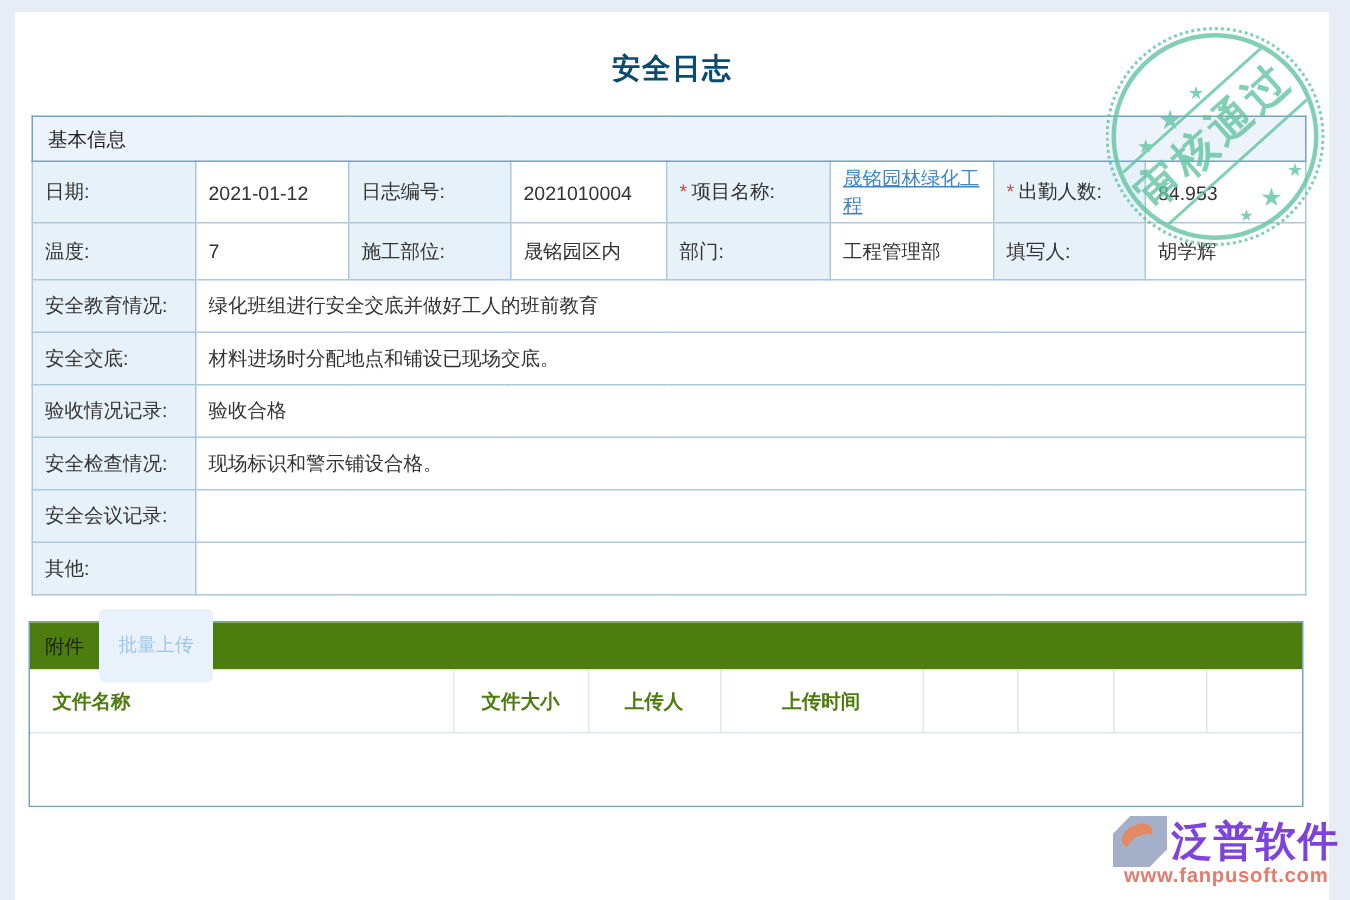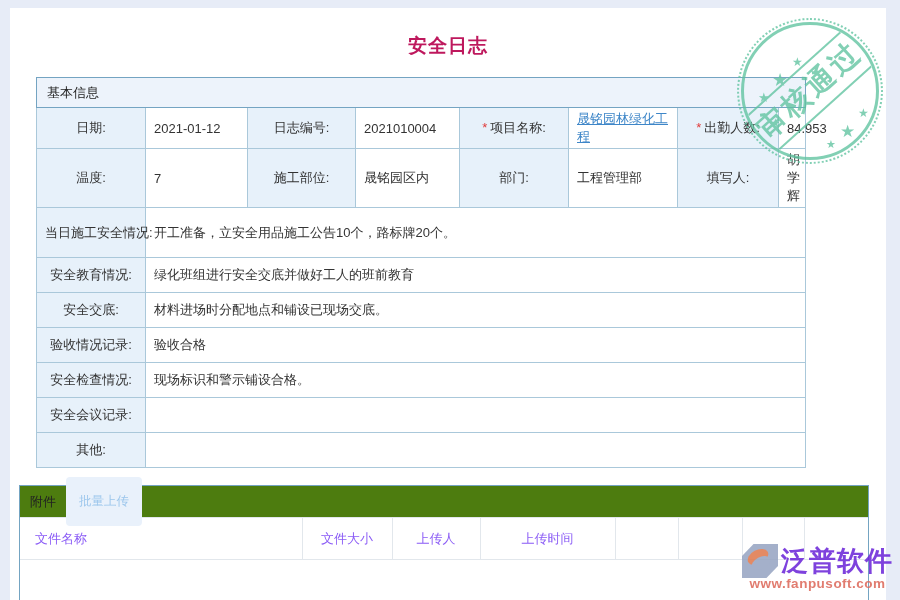--- a/index.html
+++ b/index.html
@@ -8,38 +8,38 @@
     background:#e7ecf7;
     font-family:"Liberation Sans","DejaVu Sans",sans-serif;
     position:relative; overflow:hidden;
     color:#333;
   }
   .content {
     position:absolute; left:10px; top:8px; width:876px; height:592px;
     background:#ffffff;
   }
   .page-title {
-    text-align:center; font-size:19px; font-weight:bold; color:#be185d;
+    text-align:center; font-size:19px; font-weight:bold; color:#0c4a6e;
     margin-top:25px; letter-spacing:1px;
   }
   
   table.basic {
-    width:770px; margin:18px 0 0 26px;
+    width:850px; margin:18px 0 0 11px;
     border-collapse:collapse; table-layout:fixed;
     border:1px solid #74a4c2;
   }
   table.basic td {
     border:1px solid #aac8da;
     font-size:13px; padding:2px 8px; vertical-align:middle;
   }
   tr.section-row td {
     background:#edf3fb; height:30px; padding-left:10px;
     border-color:#74a4c2; font-size:13px; color:#222;
   }
-  td.lbl { background:#e7f1fa; text-align:center; white-space:nowrap; }
+  td.lbl { background:#e7f1fa; text-align:left; white-space:nowrap; }
   td.val { background:#ffffff; text-align:left; }
   .req { color:#e03a3a; margin-right:3px; }
   a.project-link { color:#3e86c8; text-decoration:underline; }
   tr.r1 td { height:37px; }
   tr.r2 td { height:38px; }
   tr.detail-tall td { height:50px; }
   tr.detail td { height:35px; }
   
   .attach-box {
     width:850px; margin:17px 0 0 9px;
@@ -50,21 +50,21 @@
     padding-left:10px; gap:10px;
   }
   .attach-title { font-size:13px; color:#222; }
   .upload-btn {
     background:#e9f1fb; color:#9cc6ec; border:none; border-radius:4px;
     font-size:12.5px; padding:16px 13px; cursor:pointer;
     font-family:inherit;
   }
   table.attach { width:100%; border-collapse:collapse; table-layout:fixed; }
   table.attach th {
-    height:42px; font-size:13px; color:#8b5cf6; font-weight:normal;
+    height:42px; font-size:13px; color:#4d7c0f; font-weight:bold;
     border-right:1px solid #e2e7ec; border-bottom:1px solid #e2e7ec;
     border-top:1px solid #e2e7ec;
     text-align:center; background:#fff;
   }
   table.attach th.first { text-align:left; padding-left:15px; }
   table.attach th:last-child { border-right:none; }
   table.attach td.empty-body { height:48px; background:#fff; }
   
   .stamp {
     position:absolute; left:737px; top:18px; width:146px; height:146px;
@@ -148,24 +148,20 @@
     </tr>
     <tr class="r2">
       <td class="lbl">温度:</td>
       <td class="val">7</td>
       <td class="lbl">施工部位:</td>
       <td class="val">晟铭园区内</td>
       <td class="lbl">部门:</td>
       <td class="val">工程管理部</td>
       <td class="lbl">填写人:</td>
       <td class="val">胡学辉</td>
-    </tr>
-    <tr class="detail-tall">
-      <td class="lbl">当日施工安全情况:</td>
-      <td class="val" colspan="7">开工准备，立安全用品施工公告10个，路标牌20个。</td>
     </tr>
     <tr class="detail">
       <td class="lbl">安全教育情况:</td>
       <td class="val" colspan="7">绿化班组进行安全交底并做好工人的班前教育</td>
     </tr>
     <tr class="detail">
       <td class="lbl">安全交底:</td>
       <td class="val" colspan="7">材料进场时分配地点和铺设已现场交底。</td>
     </tr>
     <tr class="detail">

